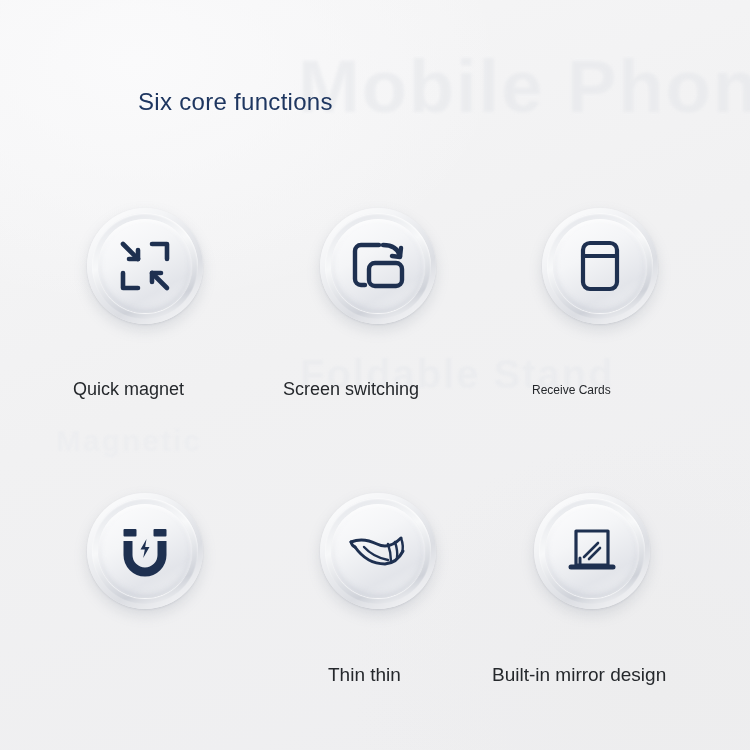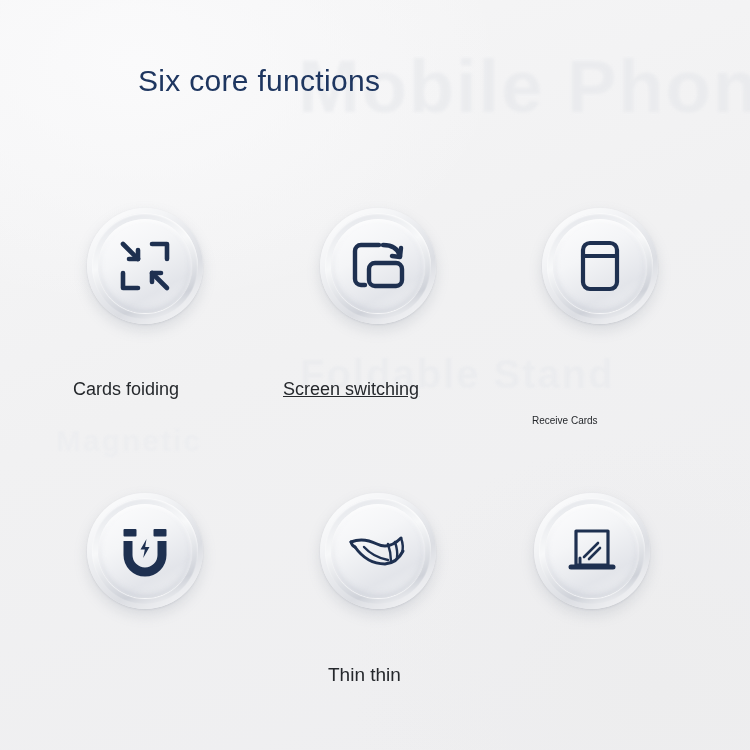--- a/index.html
+++ b/index.html
@@ -55,23 +55,23 @@
     left: 56px;
     font-size: 30px;
     color: #e8eaee;
     opacity: .45;
     filter: blur(1.3px);
   }
 
   
   .title {
     position: absolute;
-    top: 64px;
+    top: 88px;
     left: 138px;
-    font-size: 30px;
+    font-size: 24px;
     font-weight: 400;
     color: #1e3660;
     letter-spacing: .3px;
     white-space: nowrap;
   }
 
   
   .feature {
     position: absolute;
   }
@@ -132,22 +132,22 @@
   
   .f1 { top: 208px; left: 87px; }
   .f2 { top: 208px; left: 320px; }
   .f3 { top: 208px; left: 542px; }
   
   .f4 { top: 493px; left: 87px; }
   .f5 { top: 493px; left: 320px; }
   .f6 { top: 493px; left: 534px; }
 
   .l1 { top: 379px; left: 73px;  font-size: 18px; }
-  .l2 { top: 379px; left: 283px; font-size: 18px; text-decoration: underline; }
-  .l3 { top: 383px; left: 532px; font-size: 10px; margin-top: 32px; }
+  .l2 { top: 379px; left: 283px; font-size: 18px; }
+  .l3 { top: 383px; left: 532px; font-size: 12px; }
   .l4 { top: 664px; left: 33px;  font-size: 19px; }
   .l5 { top: 664px; left: 328px; font-size: 19px; }
   .l6 { top: 664px; left: 492px; font-size: 19px; }
 </style>
 </head>
 <body>
 
 <div id="page">
 
   <div class="watermark wm-a">Mobile Phone Holder</div>
@@ -167,21 +167,21 @@
           <path d="M36 7 L51 7 L51 22"></path>
 
           <path d="M7 36 L7 51 L22 51"></path>
 
           <path d="M51 51 L36 36"></path>
           <path d="M36 45 L36 36 L45 36"></path>
         </svg>
       </div>
     </div>
   </div>
-  <div class="label l1">Cards foiding</div>
+  <div class="label l1">Quick magnet</div>
 
   <div class="feature f2">
     <div class="disc">
       <div class="glyph">
         <svg width="58" height="54" viewBox="0 0 58 54" fill="none" stroke="#1e3050" stroke-width="4.4" stroke-linecap="round" stroke-linejoin="round">
 
           <path d="M30 6 L12 6 A6 6 0 0 0 6 12 L6 40 A6 6 0 0 0 12 46 L16 46"></path>
 
           <rect x="20" y="24" width="33" height="23" rx="6"></rect>
 
@@ -252,14 +252,15 @@
           <path d="M4 40 L46 40" stroke-width="5"></path>
 
           <path d="M13 31 L13 38" stroke-width="3"></path>
 
           <path d="M17 30 L31 16" stroke-width="2.6"></path>
           <path d="M22 32 L33 21" stroke-width="2.6"></path>
         </svg>
       </div>
     </div>
   </div>
+  <div class="label l6">Built-in mirror design</div>
 
 </div>
 
 </body></html>

